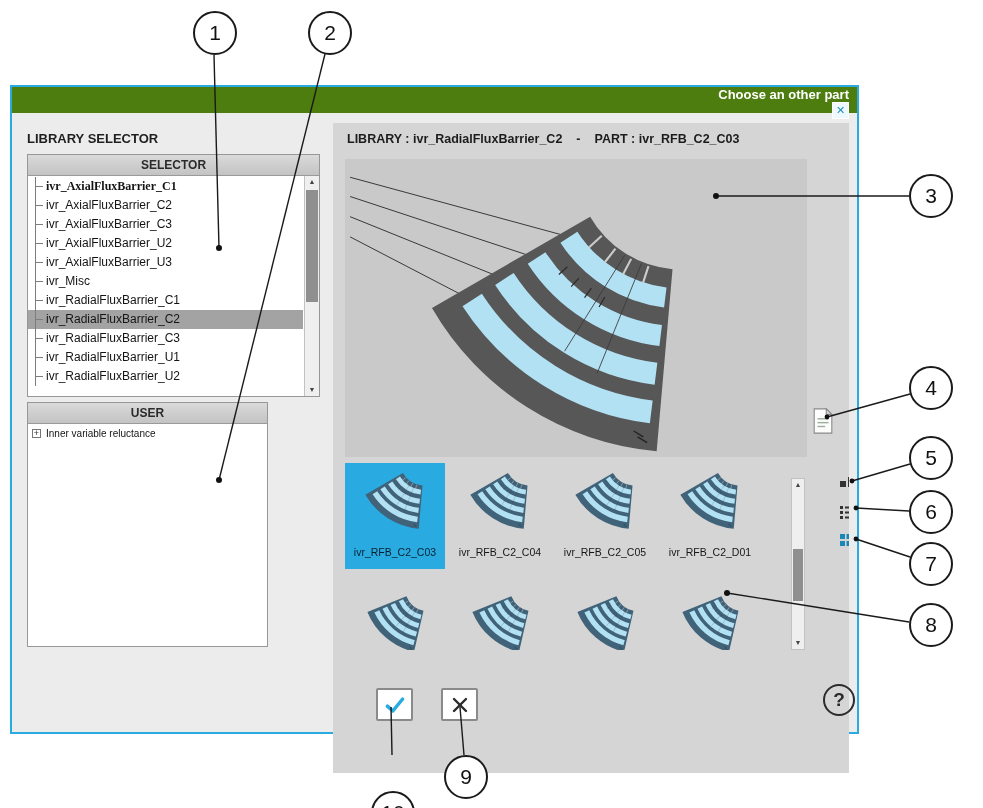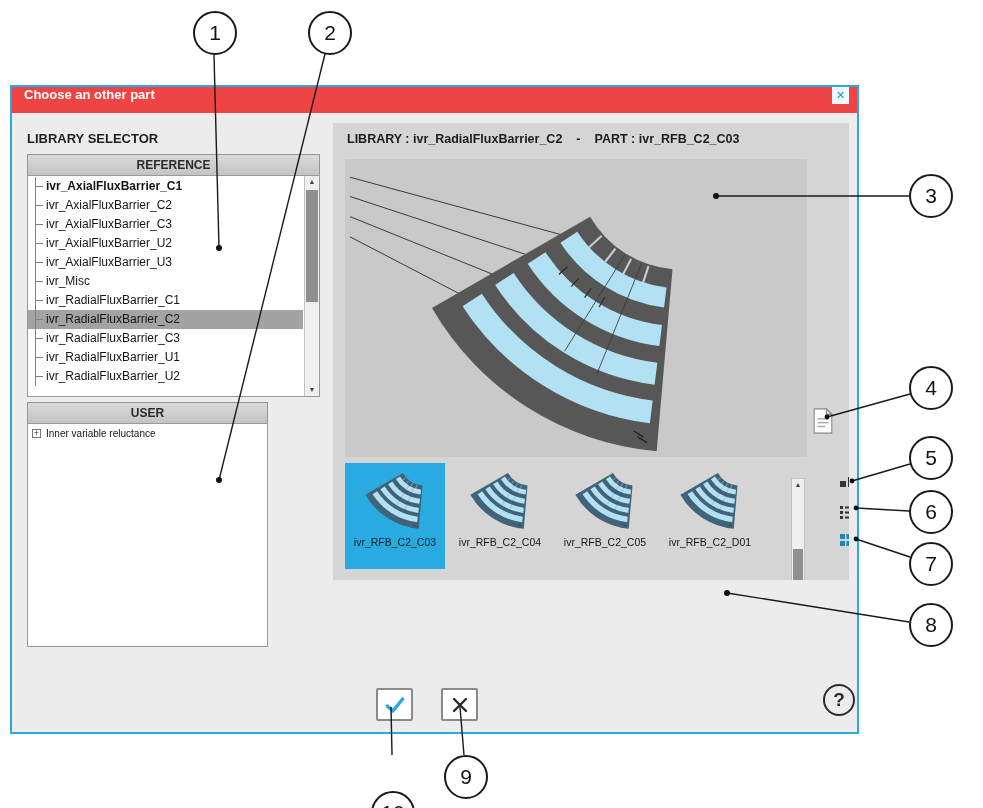--- a/index.html
+++ b/index.html
@@ -3,76 +3,76 @@
 <meta charset="utf-8">
 <style>
   * { box-sizing: border-box; margin: 0; padding: 0; }
   html,body { background:#fff; }
   body { font-family: "Liberation Sans", sans-serif; }
   .page { position:relative; width:983px; height:808px; background:#fff; overflow:hidden; }
 
   
   .dialog { position:absolute; left:10px; top:85px; width:849px; height:649px;
             background:#ececec; border:2px solid #29abe2; z-index:1; }
-  .titlebar { position:absolute; left:0; top:0; right:0; height:26px; background:#ef4444;
-              display:flex; align-items:flex-start; padding:0 8px 0 12px; }
+  .titlebar { position:absolute; left:0; top:0; right:0; height:26px; background:#4d7c0f;
+              display:flex; align-items:flex-end; padding:0 8px 0 12px;flex-direction:column; }
   .titlebar .title { color:#fff; font-size:13px; font-weight:bold; flex:1; }
   .close-box { width:17px; height:17px; border:1px solid #fff; background:#eef9fe;
                color:#1d8fc1; font-size:11px; line-height:15px; text-align:center; cursor:default; }
 
   .selector-heading { position:absolute; left:15px; top:44px; font-size:13px; font-weight:bold; color:#1f1f1f; }
 
   .panel { position:absolute; background:#fff; border:1px solid #979797; }
   .panel-header { height:21px; background:linear-gradient(#dadada,#c3c3c3); border-bottom:1px solid #9a9a9a;
                   font-size:12px; font-weight:bold; color:#2b2b2b; text-align:center; line-height:20px; }
   .panel-body { position:relative; overflow:hidden; height:calc(100% - 21px); background:#fff; }
 
   .reference-panel { left:15px; top:67px; width:293px; height:243px; }
   .user-panel      { left:15px; top:315px; width:241px; height:245px; }
 
   .tree-list { list-style:none; padding:1px 16px 0 0; }
   .tree-item { position:relative; height:19px; line-height:19px; padding-left:18px;
                font-size:12px; color:#141414; white-space:nowrap; }
   .tree-item::before { content:""; position:absolute; left:7px; top:0; bottom:0; border-left:1px solid #7d7d7d; }
   .tree-item::after  { content:""; position:absolute; left:7px; top:9px; width:8px; border-top:1px solid #7d7d7d; }
-  .tree-item.flag-bold .tree-item-label { font-weight:bold; }
+  .tree-item.flag-bold .tree-item-label { font-weight:bold;font-family:Liberation Serif, serif; }
   .tree-item.flag-selected { background:#a3a3a3; }
 
   .scrollbar { position:absolute; top:0; right:0; bottom:0; width:15px; background:#efefef;
                border-left:1px solid #c2c2c2; }
   .sb-arrow { position:absolute; left:0; right:0; height:12px; font-size:7px; color:#444;
               text-align:center; line-height:12px; }
   .sb-arrow.up { top:0; } .sb-arrow.down { bottom:0; }
   .sb-thumb { position:absolute; left:1px; right:1px; background:#8f8f8f; }
   .reference-panel .sb-thumb { top:14px; height:112px; }
 
   .user-root { display:flex; align-items:center; gap:5px; padding:4px 4px; }
   .expand-box { width:9px; height:9px; border:1px solid #767676; background:#fff; color:#333;
                 font-size:9px; line-height:7px; text-align:center; flex:0 0 auto; }
   .user-root-label { font-size:10px; color:#141414; }
 
   
-  .preview-panel { position:absolute; left:321px; top:36px; width:516px; height:457px;
+  .preview-panel { position:absolute; left:321px; top:36px; width:516px; height:650px;
                    background:#d5d5d5; overflow:hidden; }
   .preview-header { position:absolute; left:14px; top:9px; display:flex; gap:14px;
                     font-size:12.5px; font-weight:bold; color:#1c1c1c; white-space:nowrap; }
   .preview-area { position:absolute; left:12px; top:36px; width:462px; height:298px; background:#c9c9c9; }
   .preview-svg { width:100%; height:100%; color:#575757; display:block; }
 
   .doc-icon { position:absolute; left:479px; top:284px; width:22px; height:28px; cursor:default; }
 
   .thumb-strip { position:absolute; left:12px; top:340px; width:442px; height:187px; overflow:hidden; }
   .thumb-row { display:flex; gap:5px; }
   .thumb-row.row2 { margin-top:10px; }
   .thumb-cell { width:100px; height:106px; display:flex; flex-direction:column; align-items:center; padding-top:7px; }
   .thumb-cell.flag-selected { background:#29abe2; }
   .thumb-svg { width:64px; height:62px; color:#40637a; display:block; }
   .row2 .thumb-cell { height:80px; }
   .row2 .thumb-svg { width:62px; height:72px; transform:rotate(8deg); }
-  .thumb-label { margin-top:4px; font-size:10.5px; color:#161616; white-space:nowrap; }
+  .thumb-label { margin-top:14px; font-size:10.5px; color:#161616; white-space:nowrap; }
   .thumb-cell.flag-selected .thumb-label { color:#07212e; }
 
   .thumb-scrollbar { position:absolute; left:458px; top:355px; width:14px; height:172px;
                      background:#efefef; border:1px solid #c2c2c2; }
   .thumb-scrollbar .sb-thumb { top:70px; height:52px; }
 
   .view-icon { position:absolute; left:506px; width:20px; height:16px; cursor:default; }
   .view-icon.v1 { top:352px; } .view-icon.v2 { top:381px; } .view-icon.v3 { top:409px; }
 
   
@@ -135,21 +135,21 @@
   <div class="dialog">
 
     <div class="titlebar">
       <span class="title">Choose an other part</span>
       <span class="close-box">✕</span>
     </div>
 
     <div class="selector-heading">LIBRARY SELECTOR</div>
 
     <div class="panel reference-panel">
-      <div class="panel-header">REFERENCE</div>
+      <div class="panel-header">SELECTOR</div>
       <div class="panel-body">
         <ul class="tree-list">
 
             <li class="tree-item flag-bold">
               <span class="tree-item-label">ivr_AxialFluxBarrier_C1</span>
             </li>
 
             <li class="tree-item">
               <span class="tree-item-label">ivr_AxialFluxBarrier_C2</span>
             </li>

